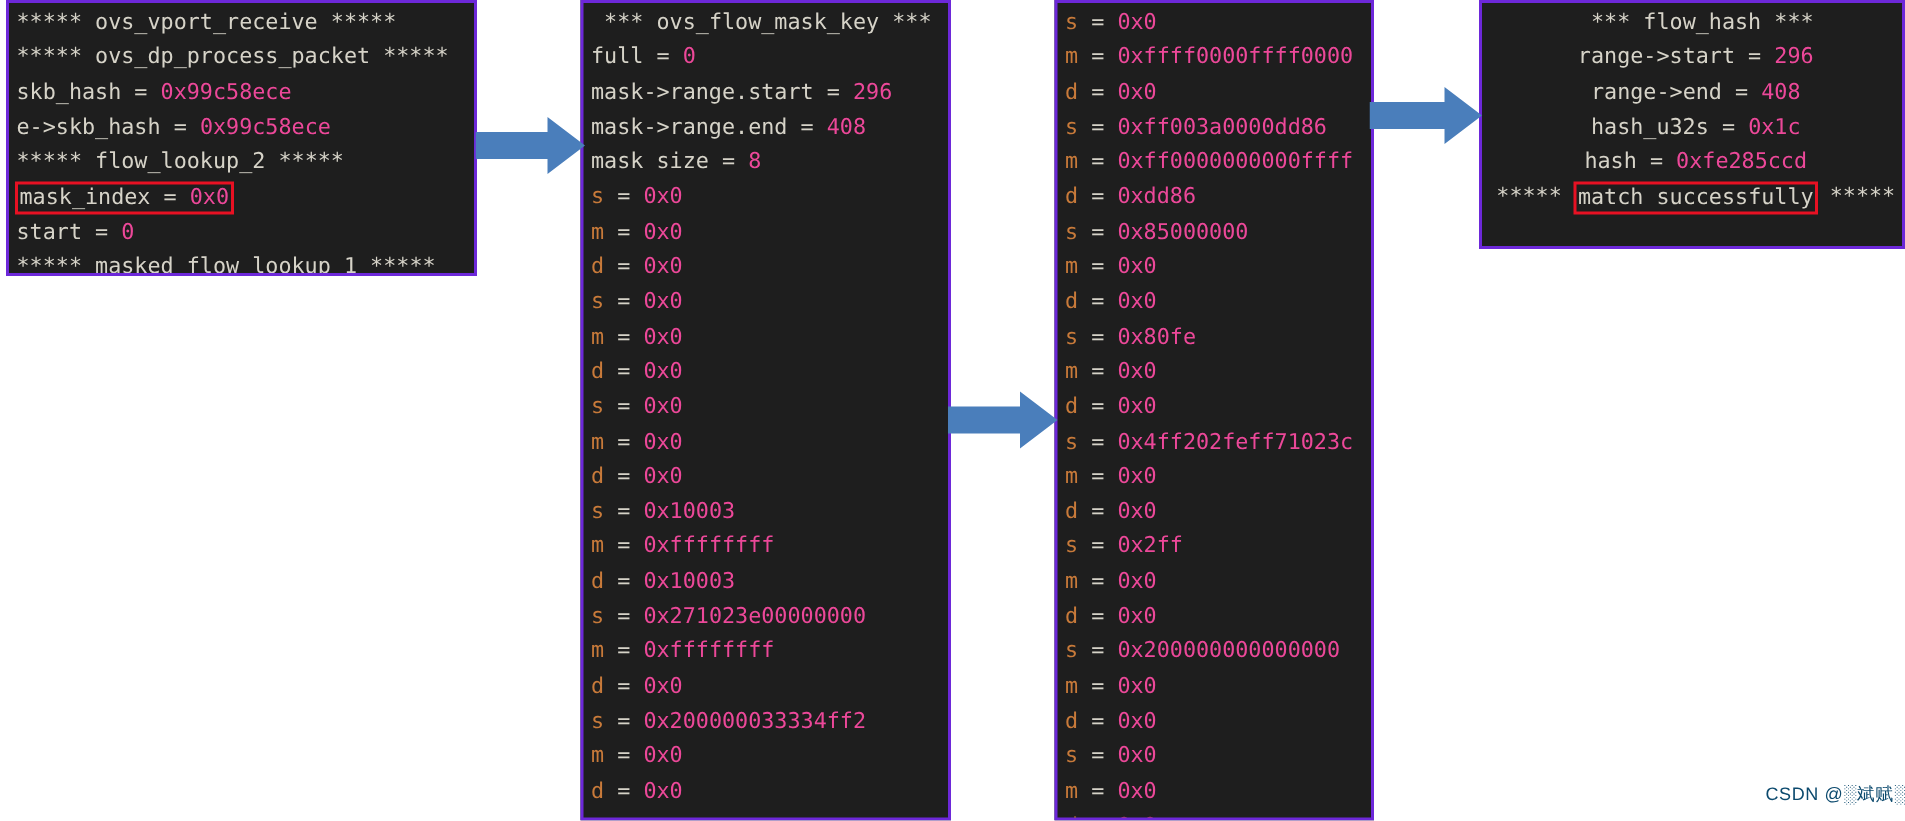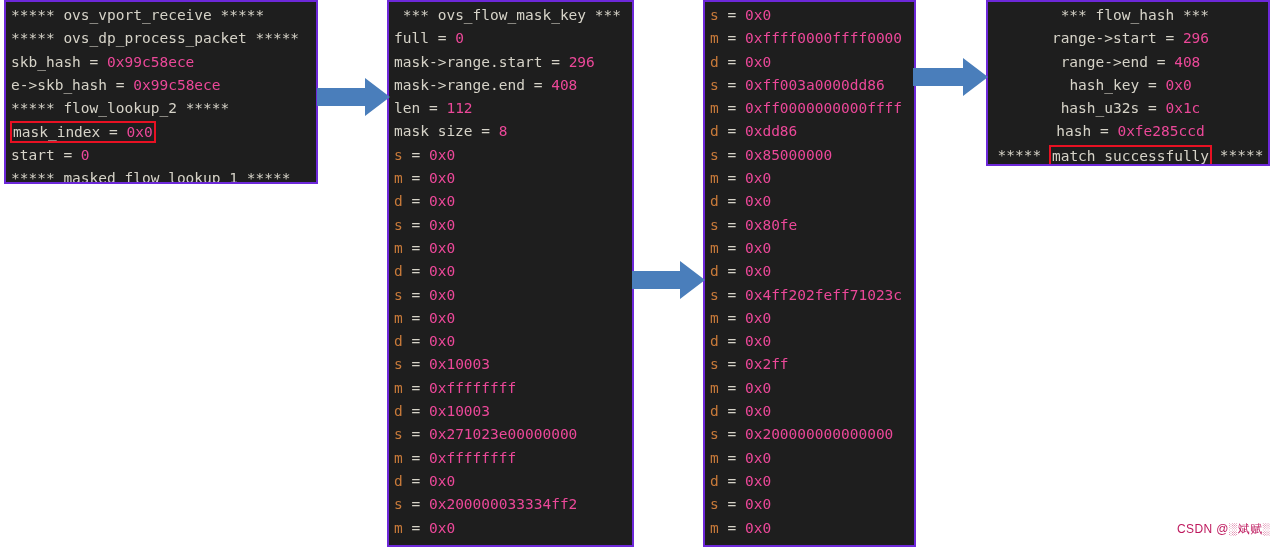--- a/index.html
+++ b/index.html
@@ -51,21 +51,21 @@
   }
 
   
   .arrow {
     position: absolute;
   }
   .arrow svg { display: block; }
 
   .watermark {
     position: absolute;
-    color: #be185d;
+    color: #0c4a6e;
     font-family: "Liberation Sans", sans-serif;
     font-size: 12px;
     white-space: nowrap;
     letter-spacing: 0.4px;
   }
 
   
   #panel-1 { left: 4px;   top: 0px;  width: 314px;  height: 184px; }
   #panel-2 { left: 387px; top: 0px;  width: 247px;  height: 547px; }
   #panel-3 { left: 703px; top: 0px;  width: 213px;  height: 547px; }
@@ -86,21 +86,20 @@
     <div class="line"><span class="boxed"><span class="t-name">mask_index</span> <span class="t-op">=</span> <span class="t-num">0x0</span></span></div>
     <div class="line"><span class="t-name">start</span> <span class="t-op">=</span> <span class="t-num">0</span></div>
     <div class="line"><span class="t-star">*****</span> <span class="t-name">masked_flow_lookup_1</span> <span class="t-star">*****</span></div>
   </div>
 
 <div class="panel" id="panel-2">
     <div class="line"> <span class="t-star">***</span> <span class="t-name">ovs_flow_mask_key</span> <span class="t-star">***</span></div>
     <div class="line"><span class="t-name">full</span> <span class="t-op">=</span> <span class="t-num">0</span></div>
     <div class="line"><span class="t-name">mask</span><span class="t-op">-&gt;range.start</span> <span class="t-op">=</span> <span class="t-num">296</span></div>
     <div class="line"><span class="t-name">mask</span><span class="t-op">-&gt;range.end</span> <span class="t-op">=</span> <span class="t-num">408</span></div>
-    <div class="line"><span class="t-name">len</span> <span class="t-op">=</span> <span class="t-num">112</span></div>
     <div class="line"><span class="t-name">mask</span> <span class="t-name">size</span> <span class="t-op">=</span> <span class="t-num">8</span></div>
     <div class="line"><span class="t-sd">s</span> <span class="t-op">=</span> <span class="t-num">0x0</span></div>
     <div class="line"><span class="t-sd">m</span> <span class="t-op">=</span> <span class="t-num">0x0</span></div>
     <div class="line"><span class="t-sd">d</span> <span class="t-op">=</span> <span class="t-num">0x0</span></div>
     <div class="line"><span class="t-sd">s</span> <span class="t-op">=</span> <span class="t-num">0x0</span></div>
     <div class="line"><span class="t-sd">m</span> <span class="t-op">=</span> <span class="t-num">0x0</span></div>
     <div class="line"><span class="t-sd">d</span> <span class="t-op">=</span> <span class="t-num">0x0</span></div>
     <div class="line"><span class="t-sd">s</span> <span class="t-op">=</span> <span class="t-num">0x0</span></div>
     <div class="line"><span class="t-sd">m</span> <span class="t-op">=</span> <span class="t-num">0x0</span></div>
     <div class="line"><span class="t-sd">d</span> <span class="t-op">=</span> <span class="t-num">0x0</span></div>
@@ -139,21 +138,20 @@
     <div class="line"><span class="t-sd">d</span> <span class="t-op">=</span> <span class="t-num">0x0</span></div>
     <div class="line"><span class="t-sd">s</span> <span class="t-op">=</span> <span class="t-num">0x0</span></div>
     <div class="line"><span class="t-sd">m</span> <span class="t-op">=</span> <span class="t-num">0x0</span></div>
     <div class="line"><span class="t-sd">d</span> <span class="t-op">=</span> <span class="t-num">0x0</span></div>
   </div>
 
 <div class="panel" id="panel-4">
     <div class="line"> <span class="t-star">***</span> <span class="t-name">flow_hash</span> <span class="t-star">***</span></div>
     <div class="line"><span class="t-name">range</span><span class="t-op">-&gt;start</span> <span class="t-op">=</span> <span class="t-num">296</span></div>
     <div class="line"><span class="t-name">range</span><span class="t-op">-&gt;end</span> <span class="t-op">=</span> <span class="t-num">408</span></div>
-    <div class="line"><span class="t-name">hash_key</span> <span class="t-op">=</span> <span class="t-num">0x0</span></div>
     <div class="line"><span class="t-name">hash_u32s</span> <span class="t-op">=</span> <span class="t-num">0x1c</span></div>
     <div class="line"><span class="t-name">hash</span> <span class="t-op">=</span> <span class="t-num">0xfe285ccd</span></div>
     <div class="line"><span class="t-star">*****</span> <span class="boxed"><span class="t-name">match</span> <span class="t-name">successfully</span></span> <span class="t-star">*****</span></div>
   </div>
 
 <div class="arrow" style="left:317px; top:76px;">
   <svg width="74" height="42" viewBox="0 0 74 42">
     <polygon points="0,12 48,12 48,2 73,21 48,40 48,30 0,30" fill="#4a7ebb"></polygon>
   </svg>
 </div>

